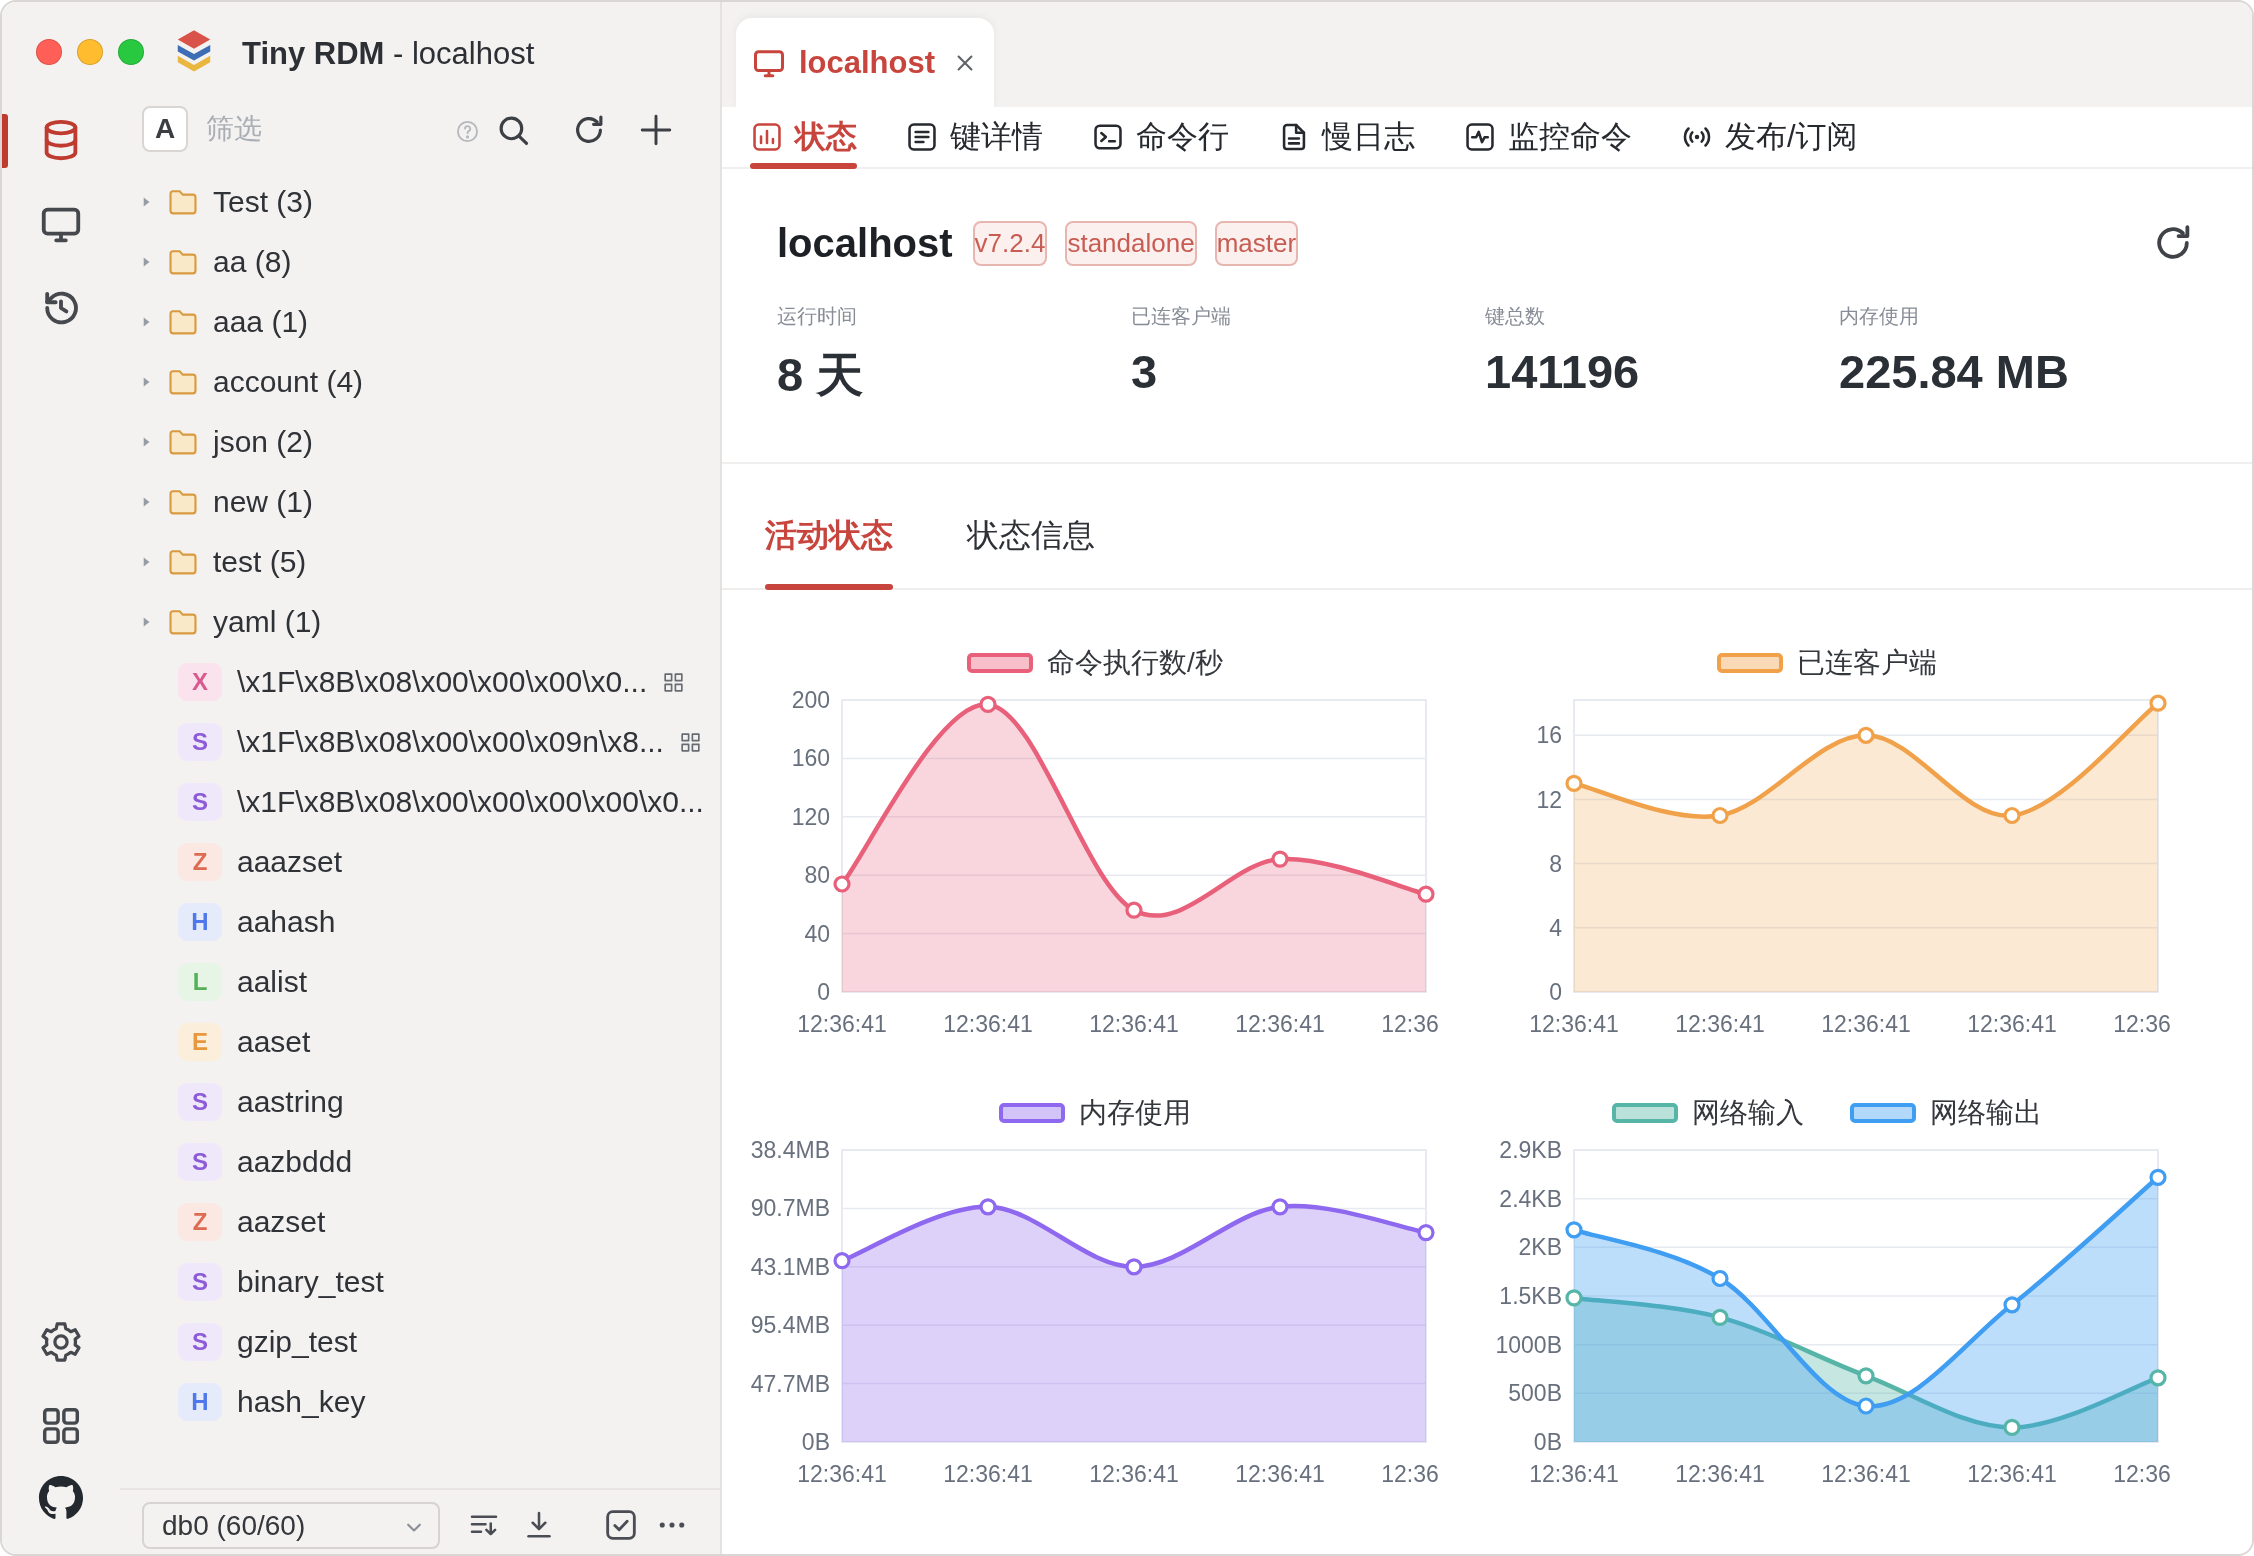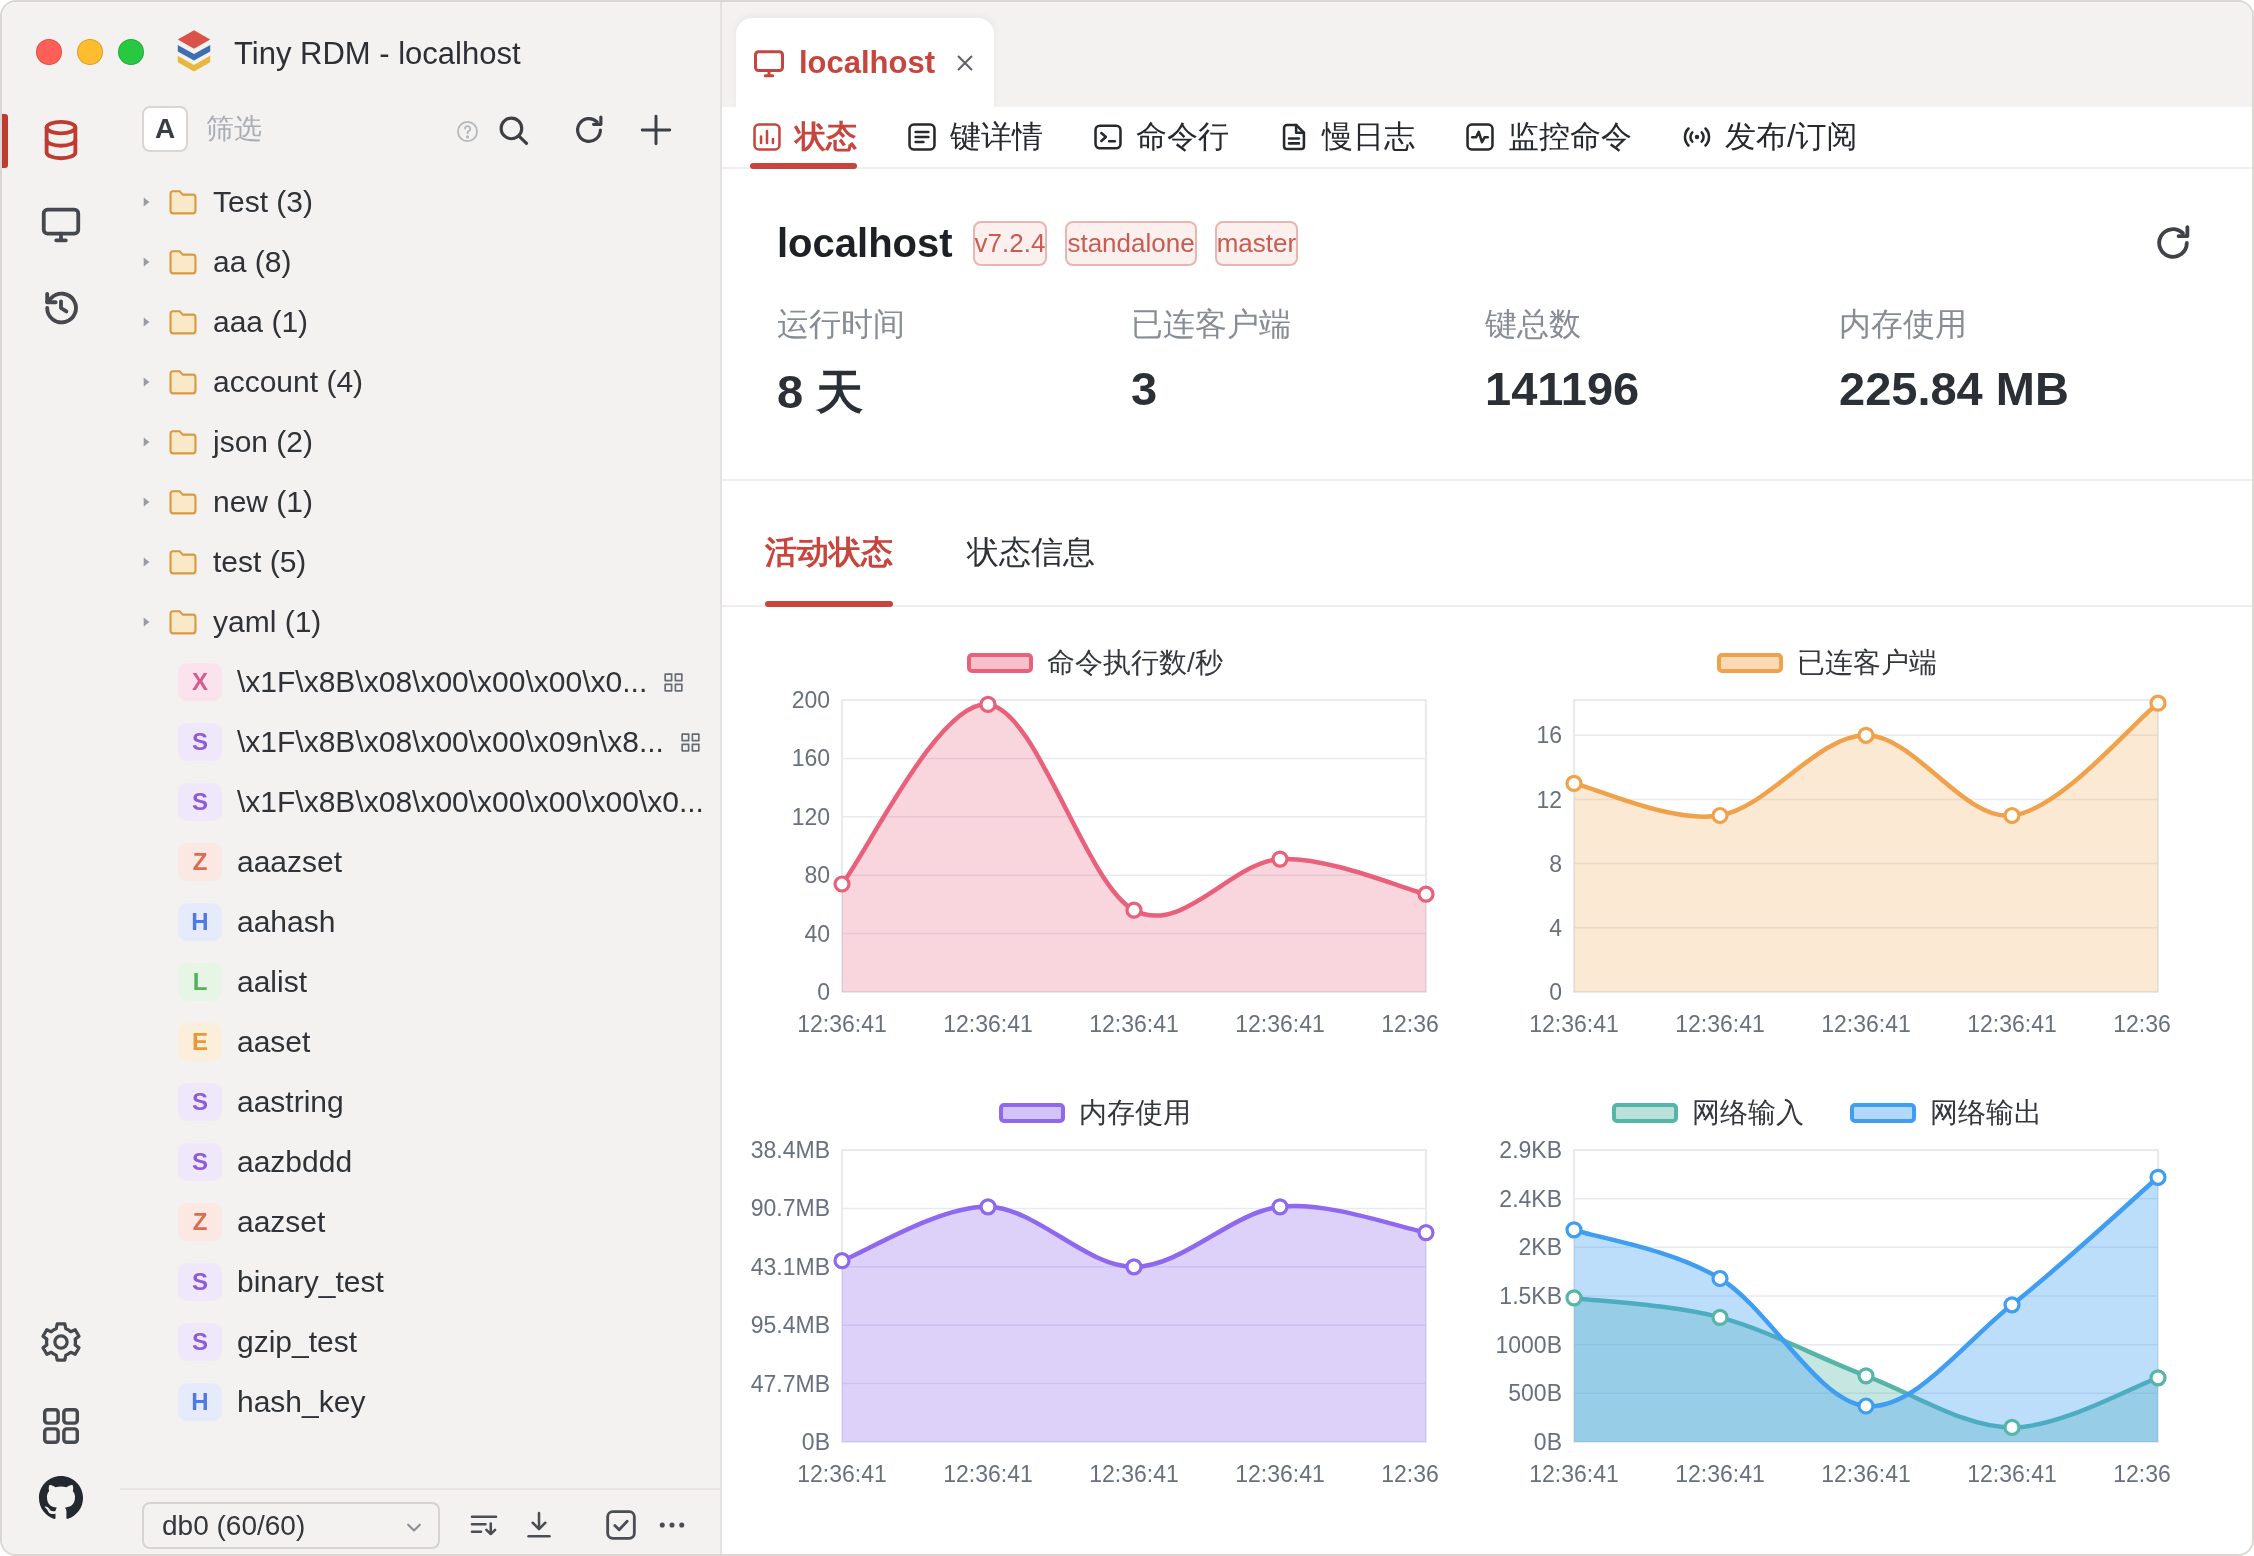--- a/index.html
+++ b/index.html
@@ -5,21 +5,21 @@
   * { box-sizing: border-box; margin: 0; padding: 0; }
   html,body { width: 2254px; height: 1556px; background: #fff; font-family: "Liberation Sans","DejaVu Sans",sans-serif; }
   button { background: none; border: none; font-family: inherit; cursor: pointer; }
   .window { position: relative; width: 2254px; height: 1556px; border: 2px solid #d9d6d4; border-radius: 16px; overflow: hidden; background: #fff; }
 
   
   .chrome-left { position: absolute; left: 0; top: 0; width: 720px; height: 100%; background: #f4f2f0; border-right: 2px solid #e4e1df; }
   .light { position: absolute; top: 37px; width: 26px; height: 26px; border-radius: 50%; border: 1px solid rgba(0,0,0,.14); }
   .app-logo { position: absolute; left: 166px; top: 25px; width: 52px; height: 52px; }
   .app-title { position: absolute; left: 232px; top: 34px; font-size: 31px; color: #2c2f34; white-space: nowrap; }
-  .app-title .b { font-weight: 400; }
+  .app-title .b { font-weight: 700; margin-left: 8px; }
 
   .rail-active { position: absolute; left: 0; top: 112px; width: 6px; height: 54px; background: #bf3a2f; border-radius: 0 3px 3px 0; }
   .rail-btn { position: absolute; left: 36px; width: 46px; height: 46px; color: #45484d; }
   .rail-btn.red { color: #bf3a2f; }
 
   .ic { display: inline-flex; align-items: center; justify-content: center; }
   .ic svg { width: 100%; height: 100%; display: block; }
 
   .case-btn { position: absolute; left: 140px; top: 104px; width: 46px; height: 46px; background: #fff; border: 2px solid #d8d5d3; border-radius: 8px; font-size: 28px; font-weight: 600; color: #3a3d42; }
   .filter-input { position: absolute; left: 204px; top: 104px; width: 246px; height: 46px; background: transparent; border: none; outline: none; font-size: 28px; color: #3a3d42; font-family: inherit; }
@@ -64,21 +64,21 @@
   .nav-item.active::after { content: ""; position: absolute; left: 0; right: 0; bottom: -2px; height: 6px; background: #c7453c; border-radius: 3px; }
 
   .server-card { border-bottom: 2px solid #f0efee; padding-bottom: 55px; }
   .server-head { margin: 51px 60px 0 55px; display: flex; align-items: center; gap: 20px; }
   .server-name { font-size: 40px; font-weight: 700; color: #1d2126; }
   .badges { display: flex; gap: 18px; align-items: center; }
   .badge-chip { font-size: 26px; color: #c75c52; background: #fcf0ef; border: 2px solid #e7b6b0; border-radius: 8px; padding: 5px 0; }
   .refresh-btn { margin-left: auto; width: 46px; height: 46px; color: #3f4347; }
   .stats { margin: 37px 0 0 55px; display: flex; }
   .stat { width: 354px; }
-  .stat-label { font-size: 32px; color: #878d96; }
+  .stat-label { font-size: 20px; color: #878d96; }
   .stat-value { font-size: 47px; color: #2b2f36; font-weight: 600; margin-top: 14px; }
 
   .subtabs { display: flex; padding-left: 43px; gap: 74px; border-bottom: 2px solid #efeeec; }
   .subtab { font-size: 32px; padding: 50px 0 30px; position: relative; color: #2e3136; font-weight: 500; }
   .subtab.active { color: #c7453c; font-weight: 700; }
   .subtab.active::after { content: ""; position: absolute; left: 0; right: 0; bottom: -2px; height: 6px; background: #c7453c; border-radius: 3px; }
 
   .chart { position: absolute; width: 690px; }
   .c0 { left: 28px;  top: 533px; }
   .c1 { left: 760px; top: 533px; }

